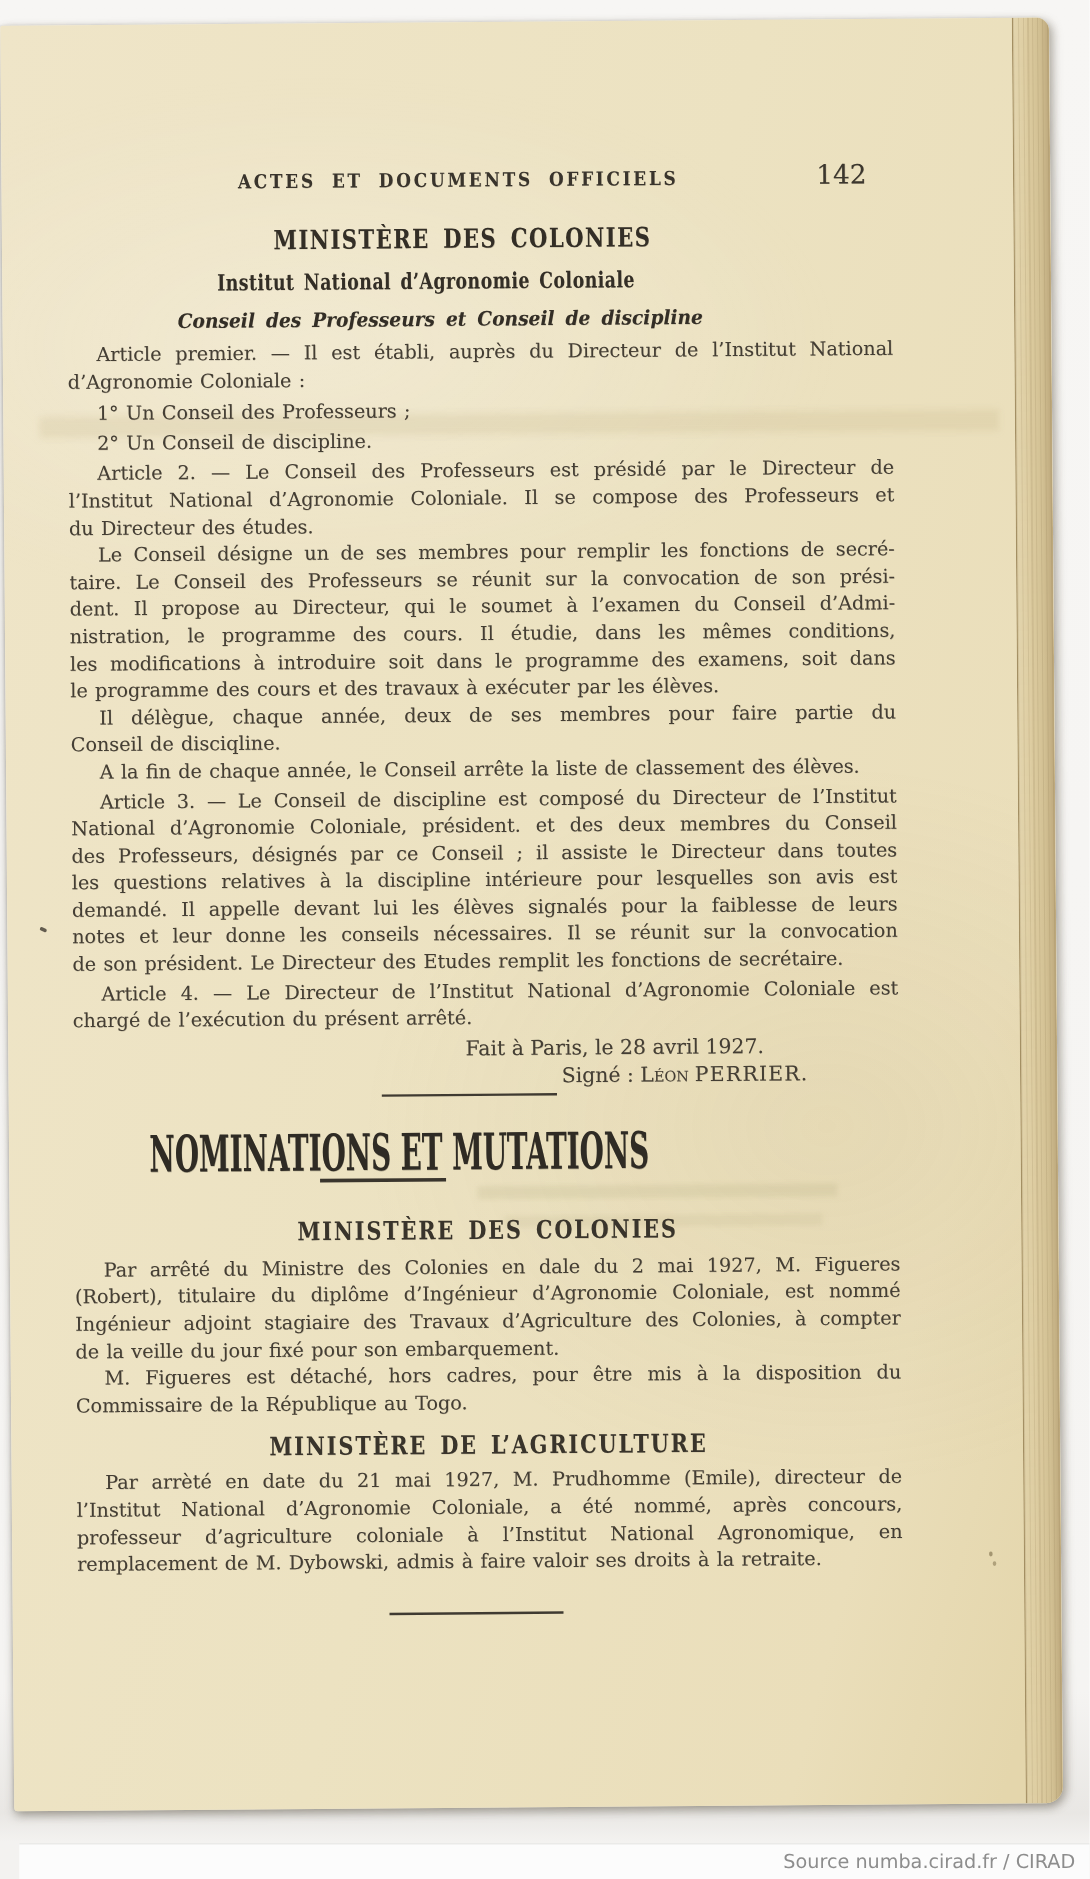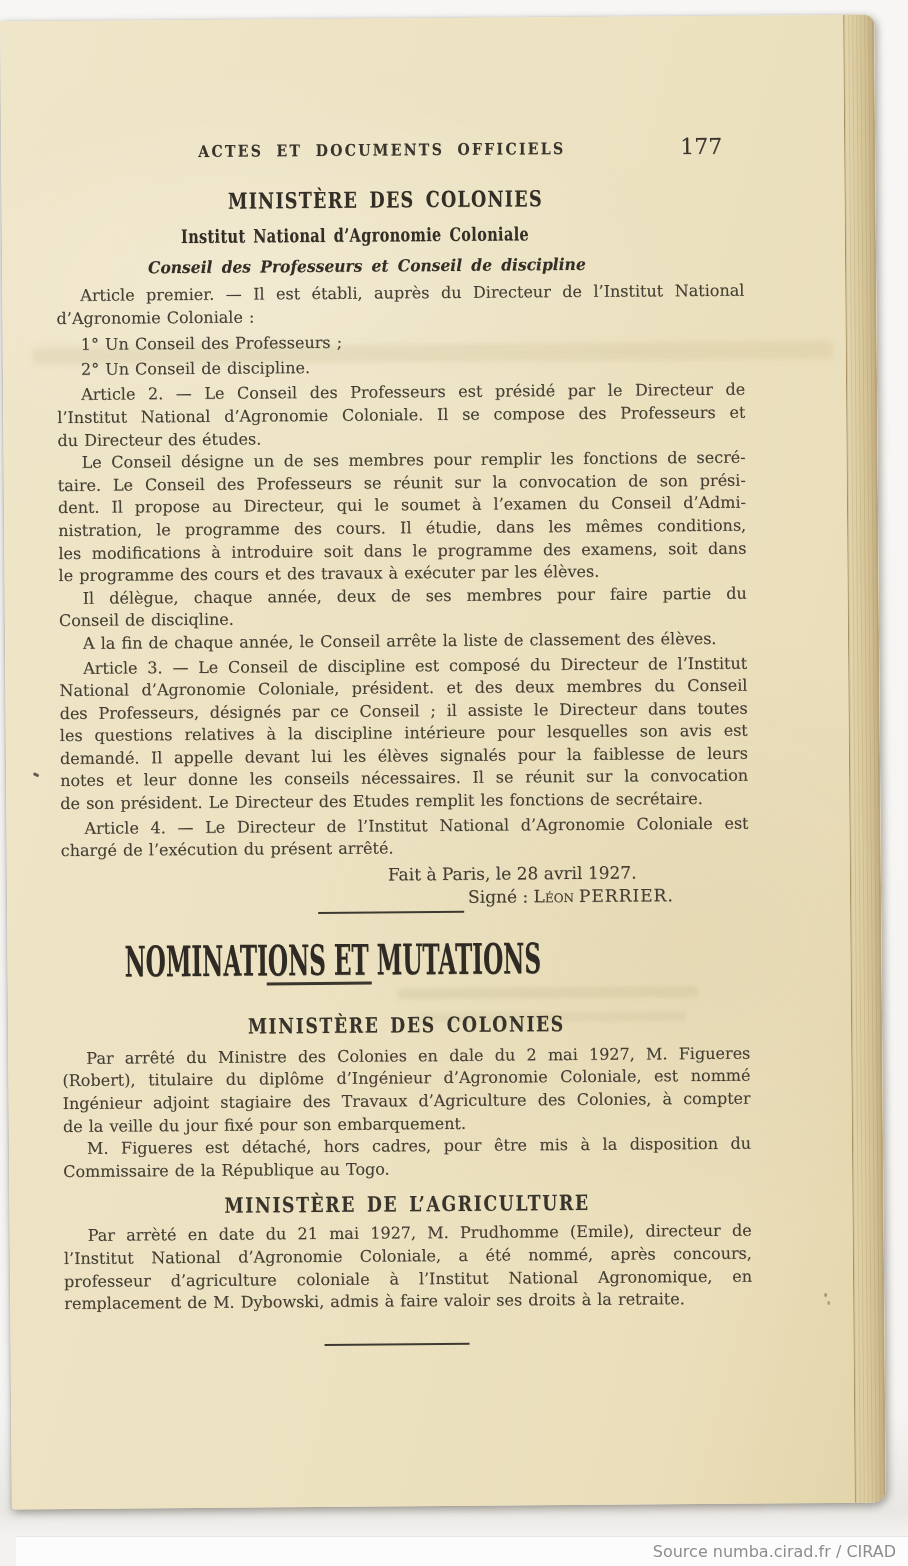--- a/index.html
+++ b/index.html
@@ -100,21 +100,21 @@
     <div class="ghost g2"></div>
     <div class="ghost g3"></div>
     <div class="speck s1"></div>
     <div class="speck s2"></div>
     <div class="speck s3"></div>
 
     <div class="content">
 
       <div class="runhead">
         <span class="runtitle">ACTES ET DOCUMENTS OFFICIELS</span>
-        <span class="pagenum">177</span>
+        <span class="pagenum">142</span>
       </div>
 
       <div class="h-ministry">
         <span class="cond">MINISTÈRE DES COLONIES</span>
       </div>
       <div class="h-institute">
         <span class="cond">Institut National d’Agronomie Coloniale</span>
       </div>
       <div class="h-subtitle">
         <span class="cond">Conseil des Professeurs et Conseil de discipline</span>

